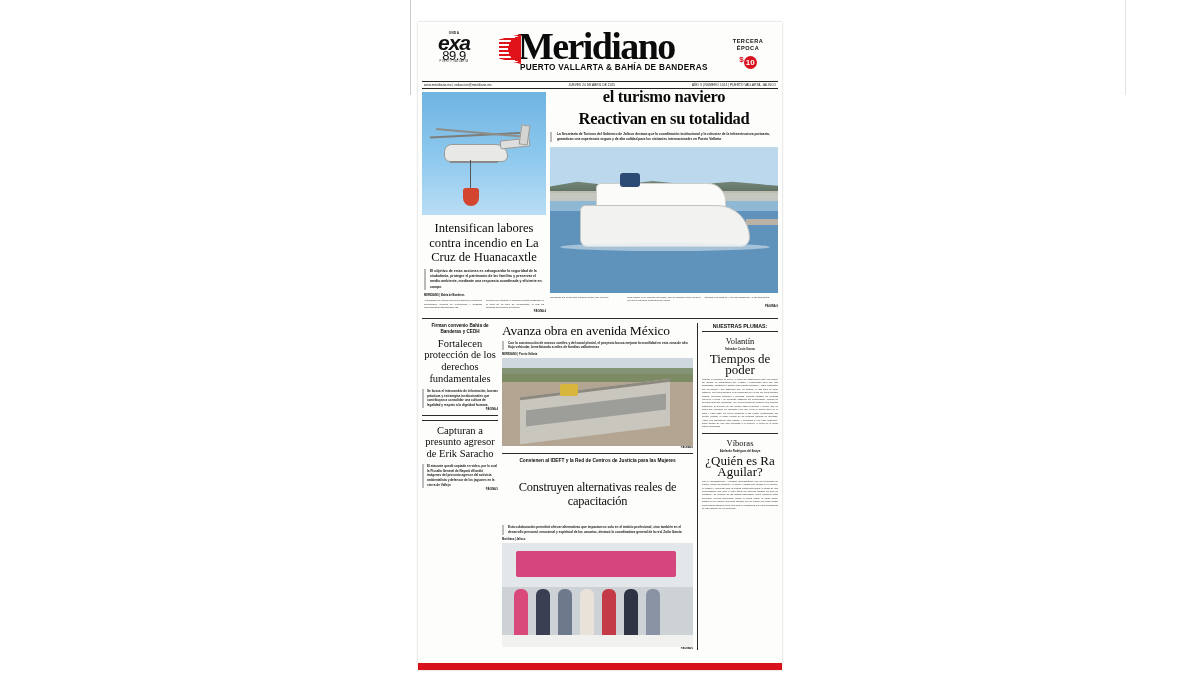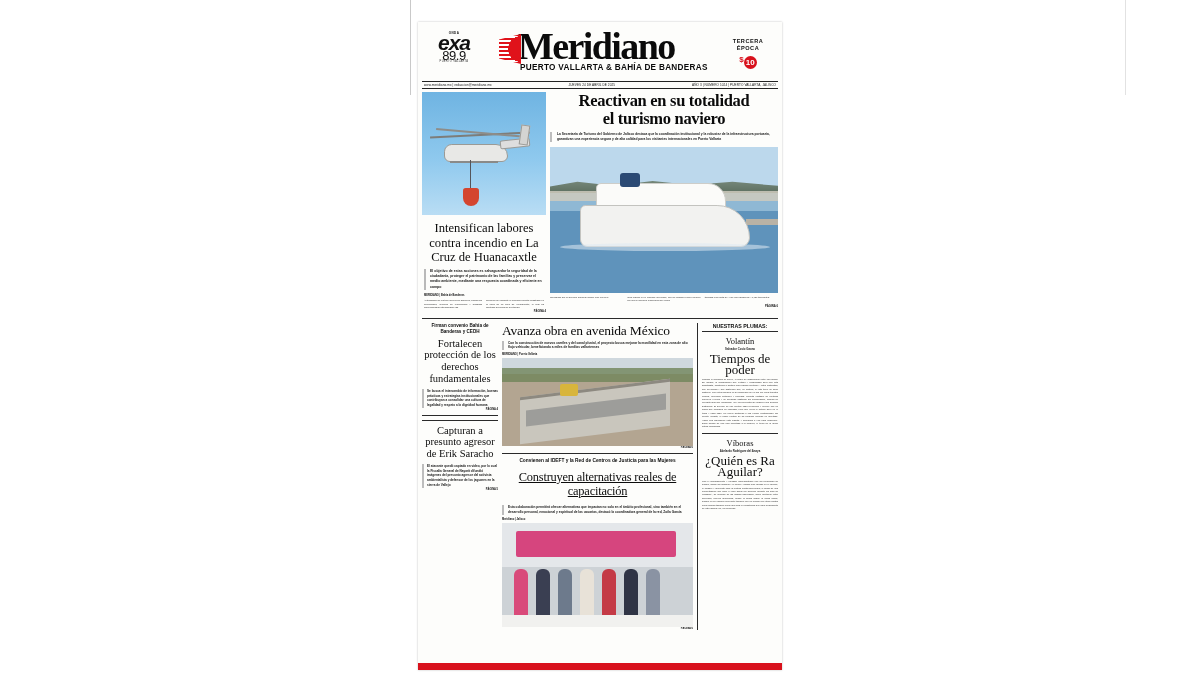--- a/index.html
+++ b/index.html
@@ -124,21 +124,21 @@
   .road .trees{position:absolute;left:0;top:10px;width:100%;height:14px;background:#6f8459;opacity:.8;}
   .road .mach{position:absolute;left:58px;top:26px;width:18px;height:12px;background:#d8b53c;border-radius:2px;}
 
   .hl-m{font-family:"Liberation Serif", serif;font-size:13.5px;line-height:15px;
      color:#0c0c0c;margin:0 0 3px 0;letter-spacing:-.2px;}
   .dek2{border-left:2px solid #bdbdbd;padding-left:4px;margin-bottom:3px;}
   .dek2 p{font-size:3.2px;line-height:4.8px;margin:0;color:#141414;font-weight:bold;}
 
   .kick2{font-size:4.8px;font-weight:bold;color:#0d0d0d;text-align:center;}
   .hl-m2{font-family:"Liberation Serif", serif;font-size:12.4px;line-height:14px;
-     color:#0c0c0c;text-align:center;margin:7px 0;letter-spacing:-.2px;text-decoration:underline;}
+     color:#0c0c0c;text-align:center;margin:17px 0;letter-spacing:-.2px;}
 
   .group{height:104px;position:relative;overflow:hidden;background:#cdd2d6;}
   .group .backdrop{position:absolute;left:0;top:0;width:100%;height:44px;background:#e4e7ea;}
   .group .banner{position:absolute;left:14px;top:8px;width:160px;height:26px;background:#d6457e;border-radius:2px;}
   .group .pp{position:absolute;bottom:6px;width:14px;height:52px;border-radius:6px 6px 2px 2px;}
   .group .tbl{position:absolute;left:0;bottom:0;width:100%;height:12px;background:#f1f1ef;}
 
   .plumas-hd{font-size:5.3px;font-weight:bold;text-align:center;color:#0d0d0d;
      border-bottom:1px solid #2a2a2a;padding-bottom:2px;}
   .col-name{font-family:"Liberation Serif", serif;font-size:8.5px;text-align:center;margin:4px 0 1px;color:#111;}
@@ -207,22 +207,22 @@
         </div>
         <div class="byline">MERIDIANO | Bahía de Banderas</div>
         <div class="mini-cols">
           <div>Autoridades de los tres niveles de gobierno, bomberos municipales, cuerpos de emergencia y brigadas especializadas intensificaron las</div>
           <div>acciones de combate al incendio forestal registrado en la zona de La Cruz de Huanacaxtle, el cual ha afectado decenas de hectáreas.</div>
         </div>
         <div class="tiny-pag">PÁGINA 4</div>
       </div>
 
       <div class="col-right">
+        <div class="hl-lead" style="margin-top:-4px;">el turismo naviero</div>
         <div class="hl-lead">Reactivan en su totalidad</div>
-        <div class="hl-lead" style="margin-top:-4px;">el turismo naviero</div>
         <div class="deck">
           <p>La Secretaría de Turismo del Gobierno de Jalisco destaca que la coordinación institucional y la robustez de la infraestructura portuaria, garantizan una experiencia segura y de alta calidad para los visitantes internacionales en Puerto Vallarta</p>
         </div>
         <div class="photo ship">
           <div class="hills"></div>
           <div class="town"></div>
           <div class="pier"></div>
           <div class="deckhouse"></div>
           <div class="funnel"></div>
           <div class="hull"></div>

